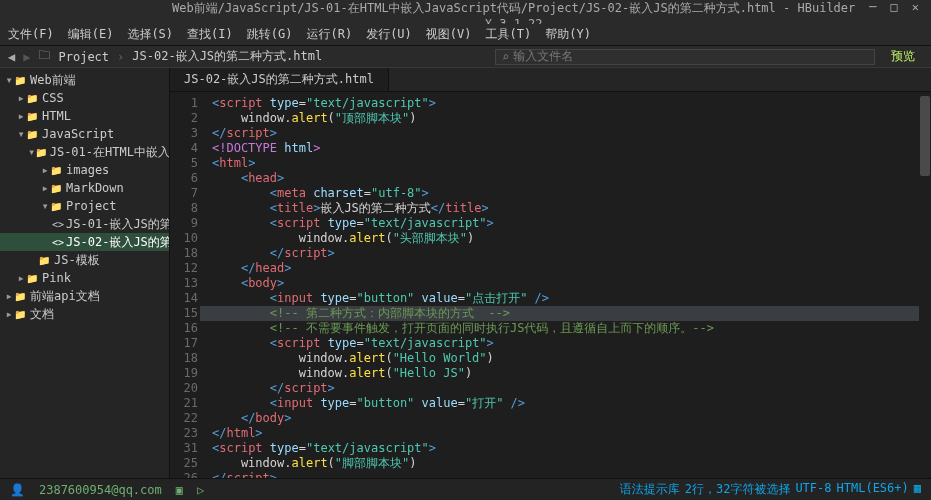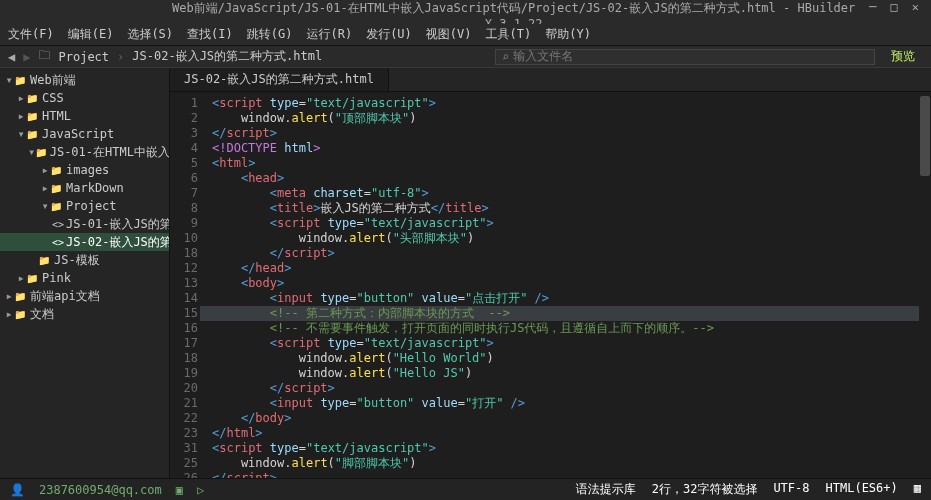--- a/index.html
+++ b/index.html
@@ -25,21 +25,21 @@
 .tab{padding:0 14px;display:flex;align-items:center;font-size:11px;color:#ccc;border-right:1px solid #111;background:#1e1e1e}
 .codewrap{flex:1;display:flex;overflow:hidden;position:relative}
 .gutter{width:36px;background:#1e1e1e;text-align:right;color:#6b6b6b;padding:4px 8px 0 0;font-family:Consolas,monospace;font-size:12px;line-height:15px}
 .code{flex:1;padding:4px 0 0 6px;font-family:Consolas,monospace;font-size:12px;line-height:15px;white-space:pre;color:#d4d4d4;position:relative}
 .code .hl{position:absolute;left:-6px;right:0;height:15px;background:#3a3d41;z-index:0}
 .code .ln{position:relative;z-index:1;height:15px}
 .t{color:#569cd6}.a{color:#9cdcfe}.s{color:#4ec9b0}.p{color:#d4d4d4}.tn{color:#e06c75}.c{color:#6a9955}.d{color:#c678dd}.m{color:#fde047}
 .scrollbar{width:12px;background:#1e1e1e}
 .thumb{width:10px;height:80px;background:#4a4a4a;margin:4px auto 0;border-radius:2px}
 .statusbar{height:22px;background:#232323;display:flex;align-items:center;padding:0 10px;color:#6fae6f;font-size:11px;gap:14px;border-top:1px solid #111}
-.statusbar .right{margin-left:auto;display:flex;gap:16px;color:#ffffff}
+.statusbar .right{margin-left:auto;display:flex;gap:5px;color:#0ea5e9}
 </style>
 </head>
 <body>
 
 <div class="titlebar">
   <div style="width:170px"></div>
   <div class="center">Web前端/JavaScript/JS-01-在HTML中嵌入JavaScript代码/Project/JS-02-嵌入JS的第二种方式.html - HBuilder X 3.1.22</div>
   <div class="wins">
     <span>─</span>
     <span>□</span>

